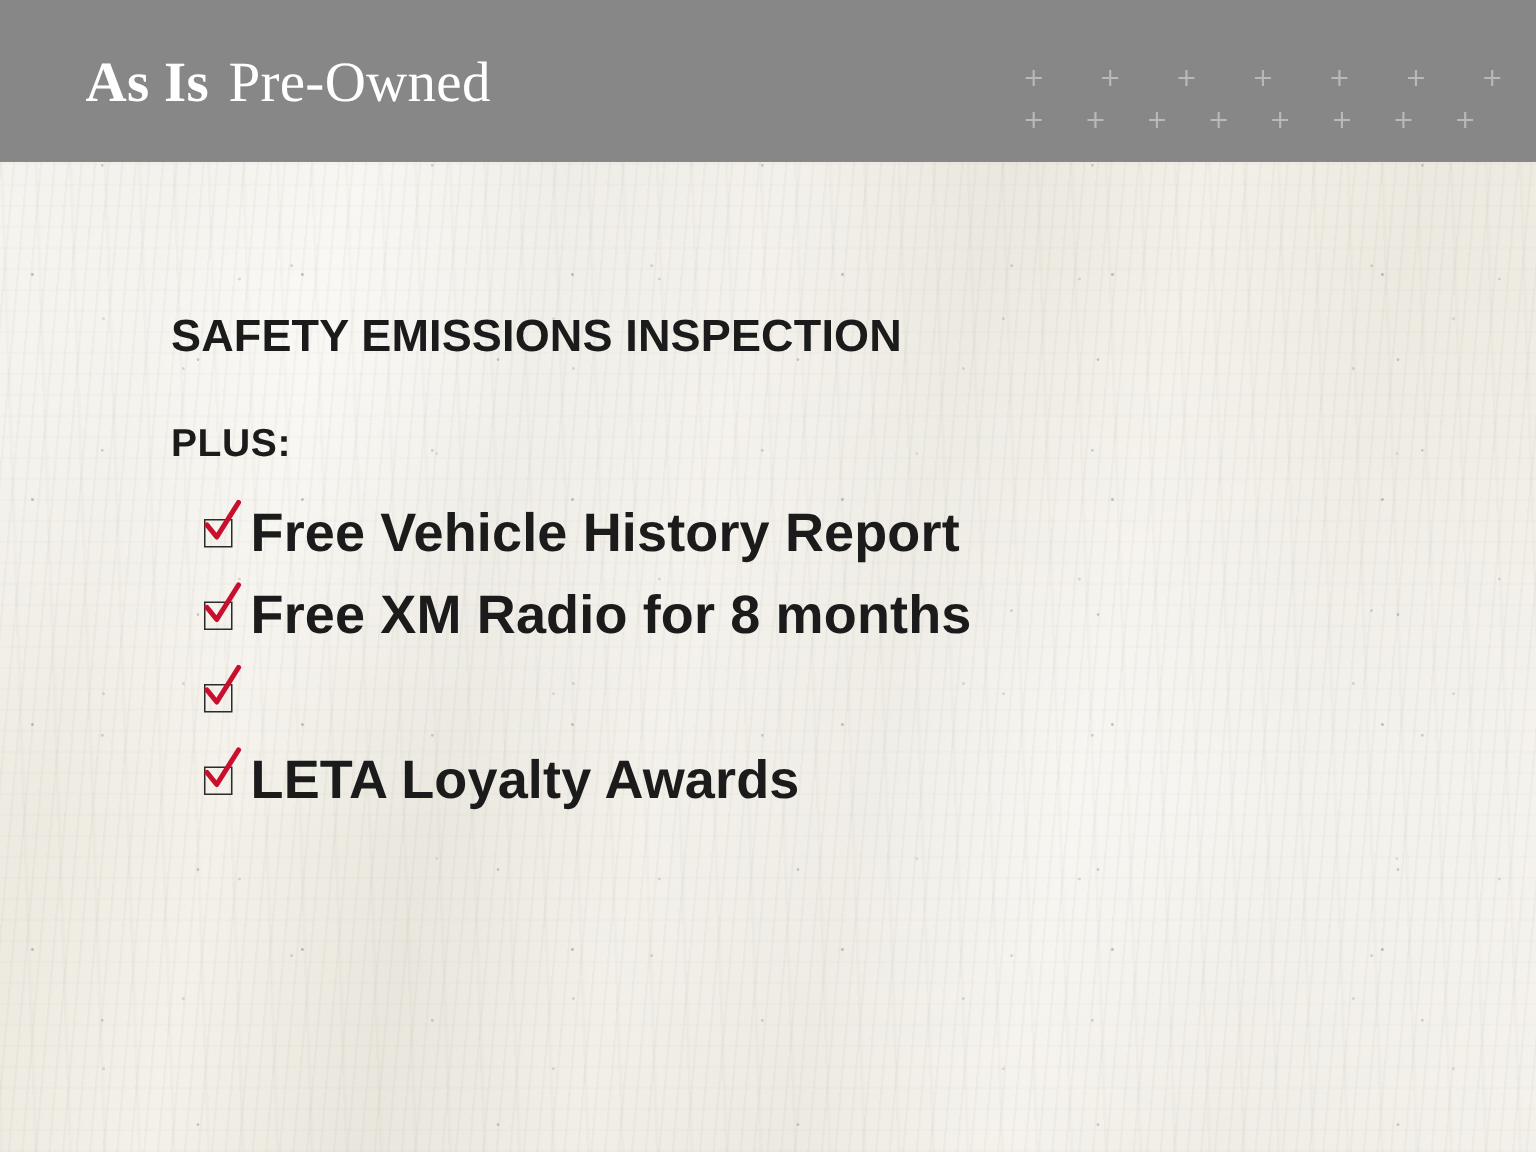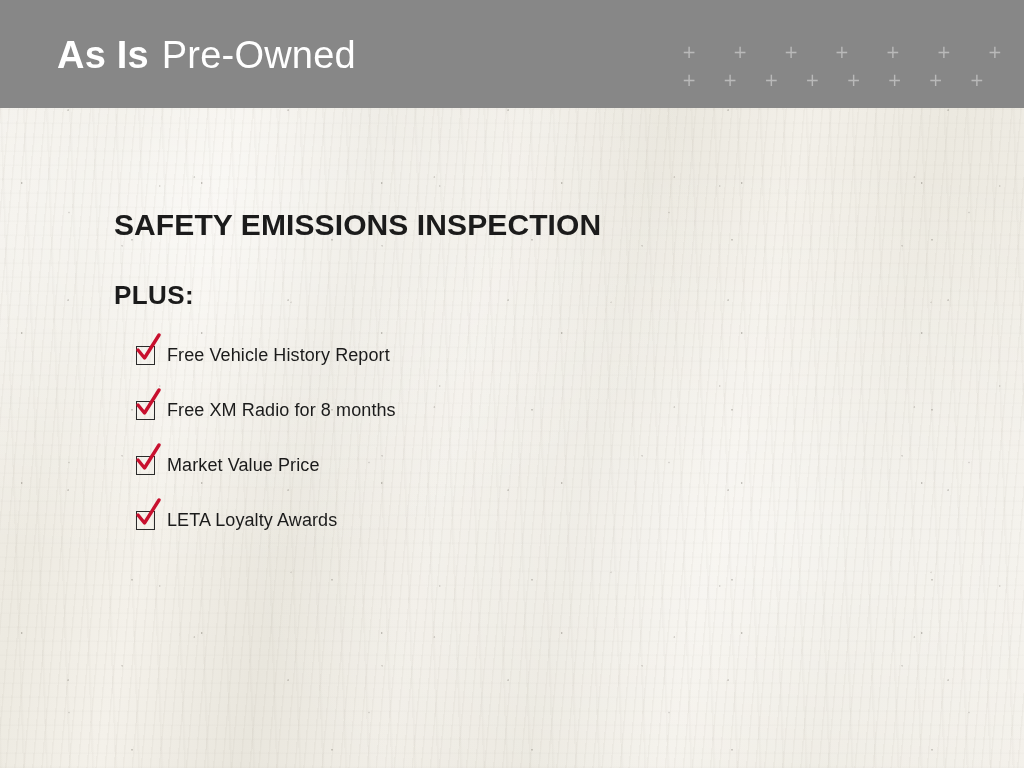--- a/index.html
+++ b/index.html
@@ -60,20 +60,21 @@
     width: 1024px;
     height: 108px;
     background: #878787;
   }
   #header-title {
     position: absolute;
     left: 57px;
     top: 36px;
     white-space: nowrap;
     line-height: 1;
+    font-family: Liberation Serif, serif;
   }
   #header-title .strong {
     font-weight: bold;
     font-size: 38px;
     color: #ffffff;
     letter-spacing: 0.2px;
   }
   #header-title .light {
     font-weight: normal;
     font-size: 38px;
@@ -152,22 +153,22 @@
   }
   .checkbox .tick {
     position: absolute;
     left: -2px;
     top: -14px;
     width: 28px;
     height: 30px;
     pointer-events: none;
   }
   .benefit-text {
-    font-size: 18px;
-    font-weight: normal;
+    font-size: 36px;
+    font-weight: bold;
     color: #1b1b1b;
     line-height: 1;
     letter-spacing: 0.1px;
     white-space: nowrap;
     text-align: center;
   }
 
   
   #logo {
     position: absolute;
@@ -240,21 +241,20 @@
         </span>
         <span class="benefit-text">Free XM Radio for 8 months</span>
       </li>
 
       <li class="benefit-item">
         <span class="checkbox">
           <svg class="tick" viewBox="0 0 28 30">
             <path d="M3 17 L9.5 25 L24 2" fill="none" stroke="#c8102e" stroke-width="3.4" stroke-linecap="round" stroke-linejoin="round"></path>
           </svg>
         </span>
-        <span class="benefit-text">Market Value Price</span>
       </li>
 
 
       <li class="benefit-item">
         <span class="checkbox">
           <svg class="tick" viewBox="0 0 28 30">
             <path d="M3 17 L9.5 25 L24 2" fill="none" stroke="#c8102e" stroke-width="3.4" stroke-linecap="round" stroke-linejoin="round"></path>
           </svg>
         </span>
         <span class="benefit-text">LETA Loyalty Awards</span>

